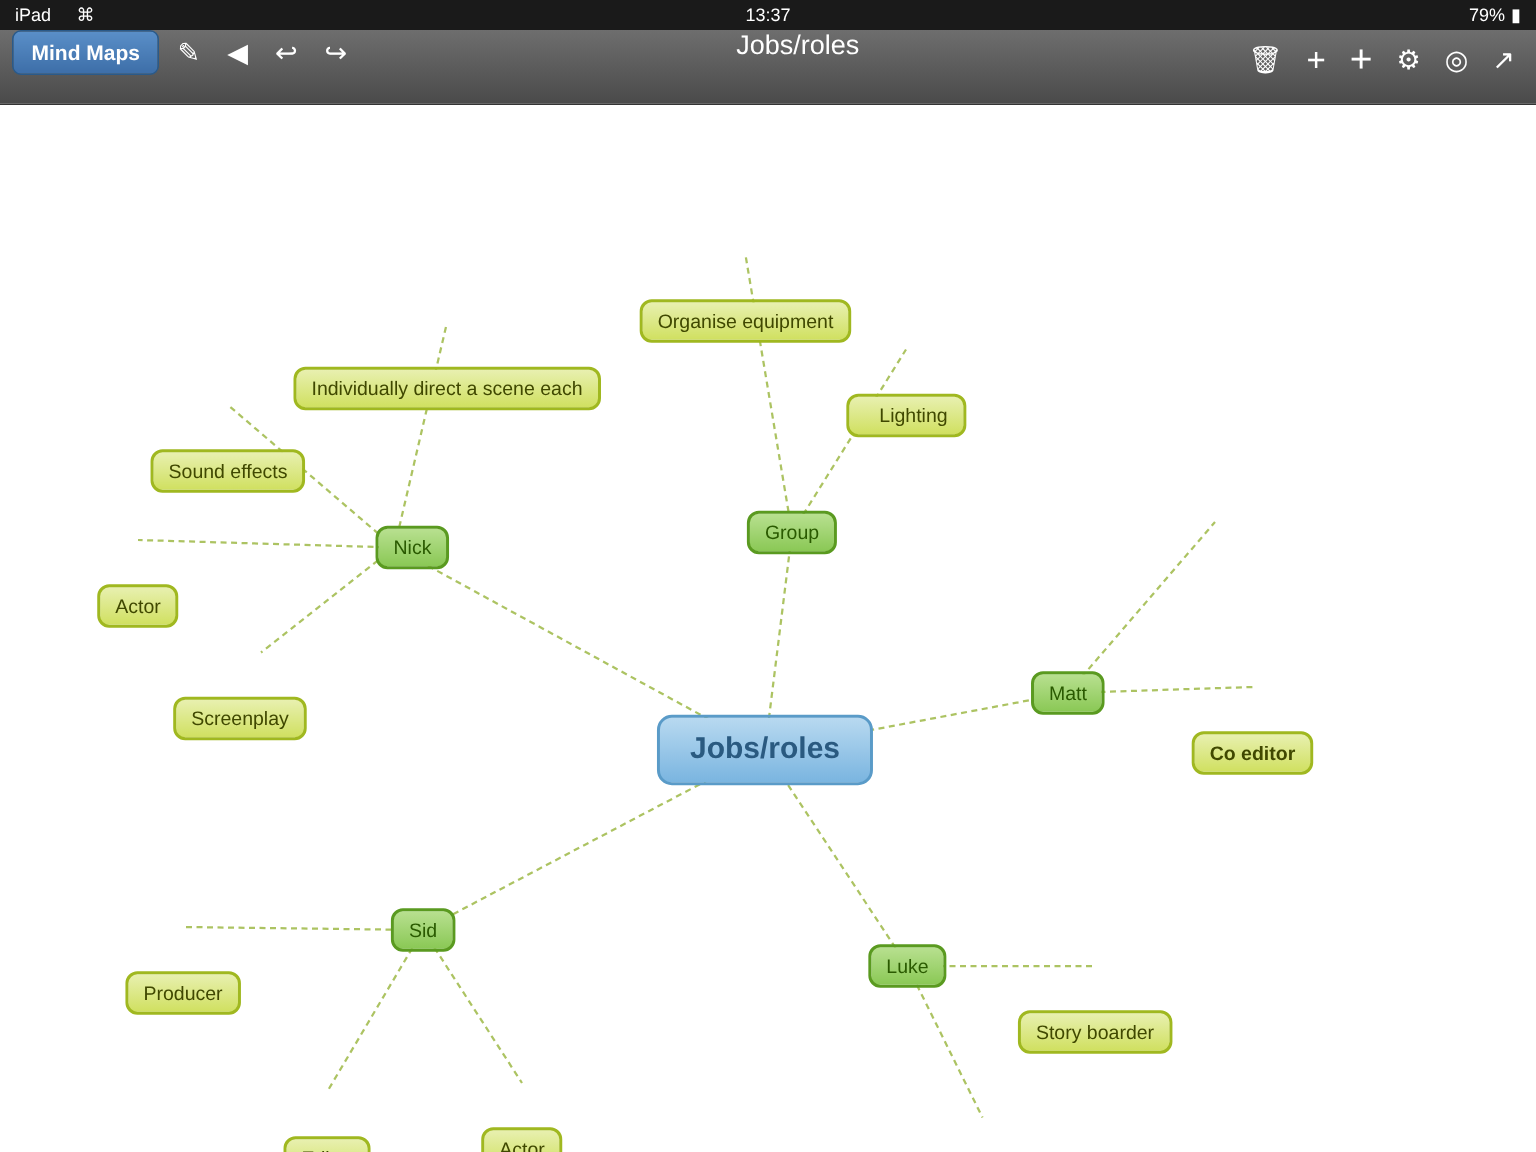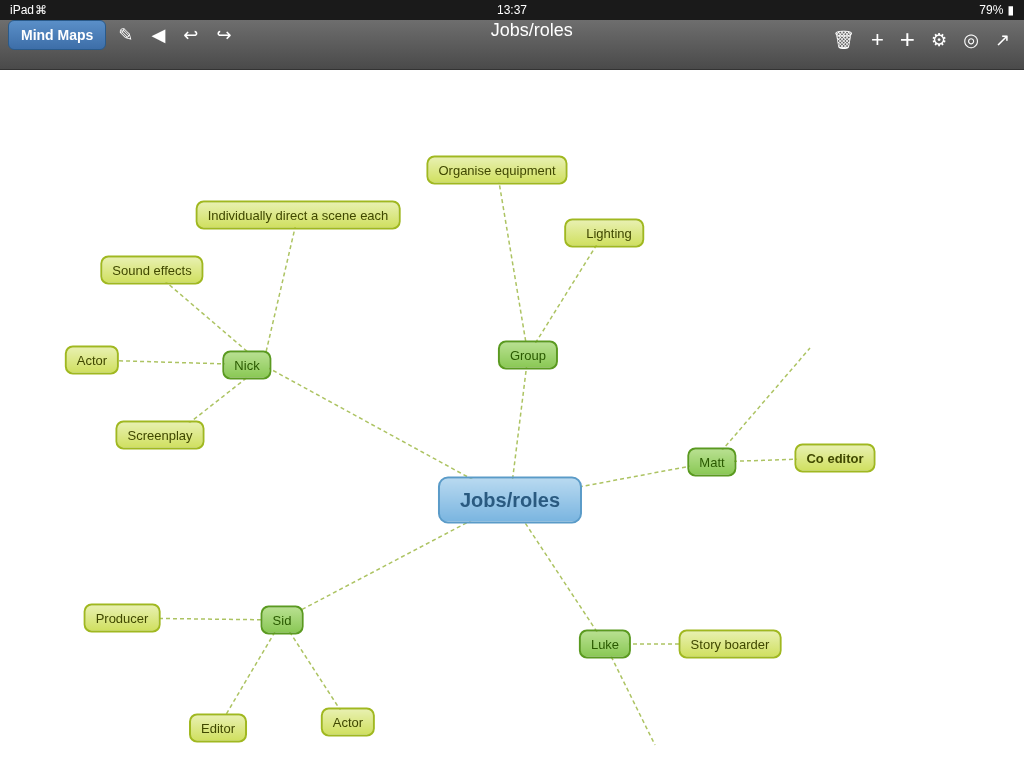--- a/index.html
+++ b/index.html
@@ -17,21 +17,21 @@
       height: 20px;
       background: #1a1a1a;
       display: flex;
       align-items: center;
       justify-content: space-between;
       padding: 0 10px;
       color: white;
       font-size: 12px;
       font-weight: 500;
     }
-    .status-left { display: flex; align-items: center; gap: 1px; }
+    .status-left { display: flex; align-items: center; gap: 17px; }
     .status-center { position: absolute; left: 50%; transform: translateX(-50%); }
     .status-right { display: flex; align-items: center; gap: 4px; }
 
     
     #toolbar {
       width: 100%;
       height: 50px;
       background: linear-gradient(to bottom, #6e6e6e, #4a4a4a);
       display: flex;
       align-items: flex-start;
@@ -122,20 +122,21 @@
     .node-person {
       background: linear-gradient(to bottom, #b8e090, #8ac855);
       border: 2px solid #5a9a20;
       color: #2a5a00;
     }
 
     .node-leaf {
       background: linear-gradient(to bottom, #e8f0b0, #d0e060);
       border: 2px solid #a0b820;
       color: #404800;
+      margin-top: 44px;
     }
   </style>
 </head>
 <body>
 
 <div id="status-bar">
   <div class="status-left">
     <span>iPad</span>
     <span>⌘</span>
   </div>
@@ -202,21 +203,21 @@
       <line x1="528" y1="285" x2="604" y2="163" stroke="#8aaa20" stroke-width="1.5" stroke-dasharray="4,3" opacity="0.7"></line>
       <line x1="712" y1="392" x2="810" y2="278" stroke="#8aaa20" stroke-width="1.5" stroke-dasharray="4,3" opacity="0.7"></line>
       <line x1="712" y1="392" x2="835" y2="388" stroke="#8aaa20" stroke-width="1.5" stroke-dasharray="4,3" opacity="0.7"></line>
       <line x1="282" y1="550" x2="122" y2="548" stroke="#8aaa20" stroke-width="1.5" stroke-dasharray="4,3" opacity="0.7"></line>
       <line x1="282" y1="550" x2="218" y2="658" stroke="#8aaa20" stroke-width="1.5" stroke-dasharray="4,3" opacity="0.7"></line>
       <line x1="282" y1="550" x2="348" y2="652" stroke="#8aaa20" stroke-width="1.5" stroke-dasharray="4,3" opacity="0.7"></line>
       <line x1="605" y1="574" x2="730" y2="574" stroke="#8aaa20" stroke-width="1.5" stroke-dasharray="4,3" opacity="0.7"></line>
       <line x1="605" y1="574" x2="655" y2="675" stroke="#8aaa20" stroke-width="1.5" stroke-dasharray="4,3" opacity="0.7"></line>
     </svg>
 <div class="node node-center" style="left: 510px; top: 430px;">Jobs/roles</div>
-    <div class="node node-person" style="left: 247px; top: 295px;">Nick</div>
+    <div class="node node-person" style="left: 275px; top: 295px;">Nick</div>
     <div class="node node-person" style="left: 528px; top: 285px;">Group</div>
     <div class="node node-person" style="left: 712px; top: 392px;">Matt</div>
     <div class="node node-person" style="left: 282px; top: 550px;">Sid</div>
     <div class="node node-person" style="left: 605px; top: 574px;">Luke</div>
     <div class="node node-leaf" style="left: 152px; top: 200px;">Sound effects</div>
     <div class="node node-leaf" style="left: 92px; top: 290px;">Actor</div>
     <div class="node node-leaf" style="left: 160px; top: 365px;">Screenplay</div>
     <div class="node node-leaf" style="left: 298px; top: 145px;">Individually direct a scene each</div>
     <div class="node node-leaf" style="left: 497px; top: 100px;">Organise equipment</div>
     <div class="node node-leaf" style="left: 604px; top: 163px; padding-left: 20px;">Lighting</div>

